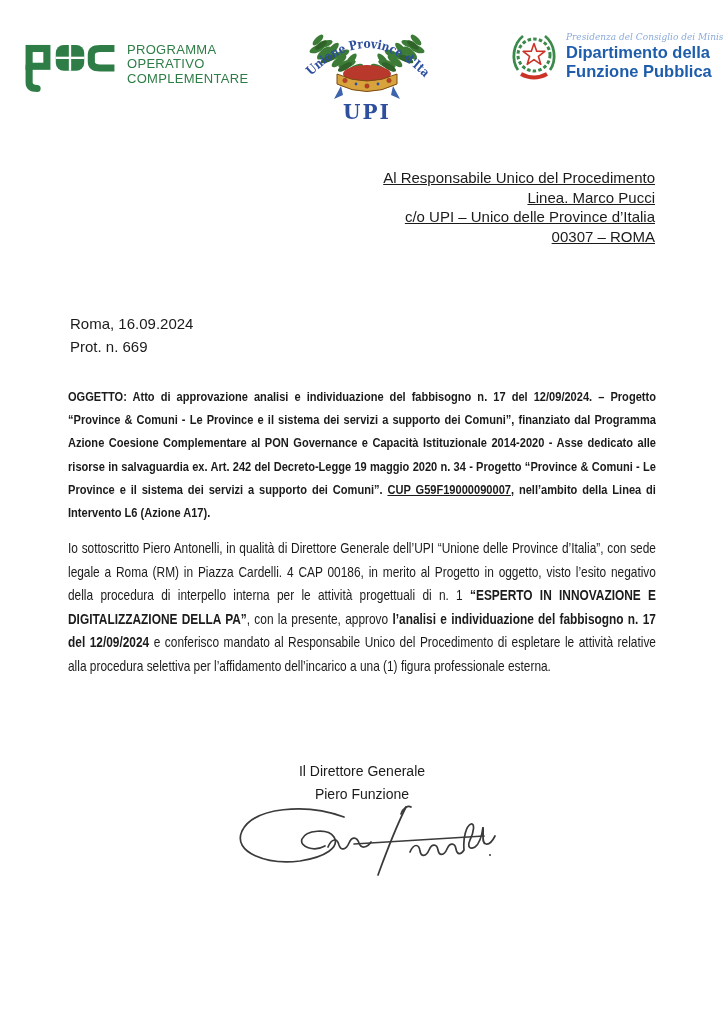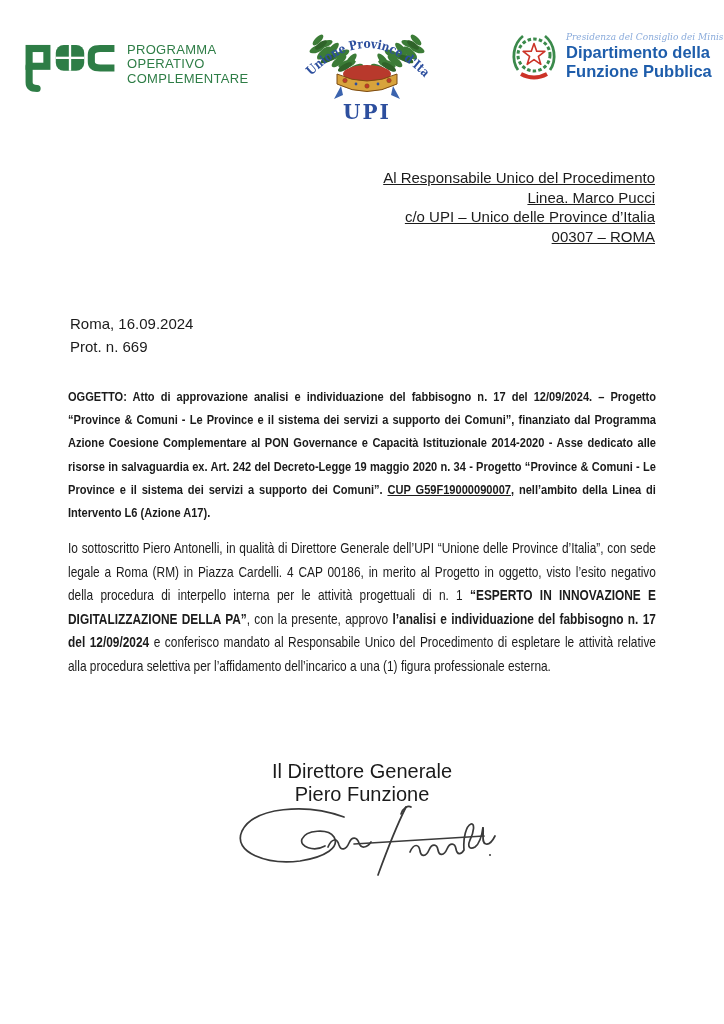--- a/index.html
+++ b/index.html
@@ -38,21 +38,21 @@
   }
   .bodytext{
     position:absolute;top:537px;left:68px;width:717px;margin:0;
     transform:scaleX(.82);transform-origin:left top;
     font-size:14.5px;line-height:23.5px;text-align:justify;
   }
   .run-bold{font-weight:700;}
   .run-bold-underline{font-weight:700;text-decoration:underline;}
 
   
-  .sig-title{position:absolute;top:760px;left:0;right:0;text-align:center;font-size:20px;line-height:23px;}
+  .sig-title{position:absolute;top:760px;left:0;right:0;text-align:center;font-size:14px;line-height:23px;}
   .signature-svg{position:absolute;top:797px;left:228px;}
 </style>
 </head>
 <body>
 
 <div class="page">
 
   <div class="logo-poc">
     <svg width="96" height="57" viewBox="0 0 108 64">
       <g stroke="#2e7d46" fill="none" stroke-width="8">

